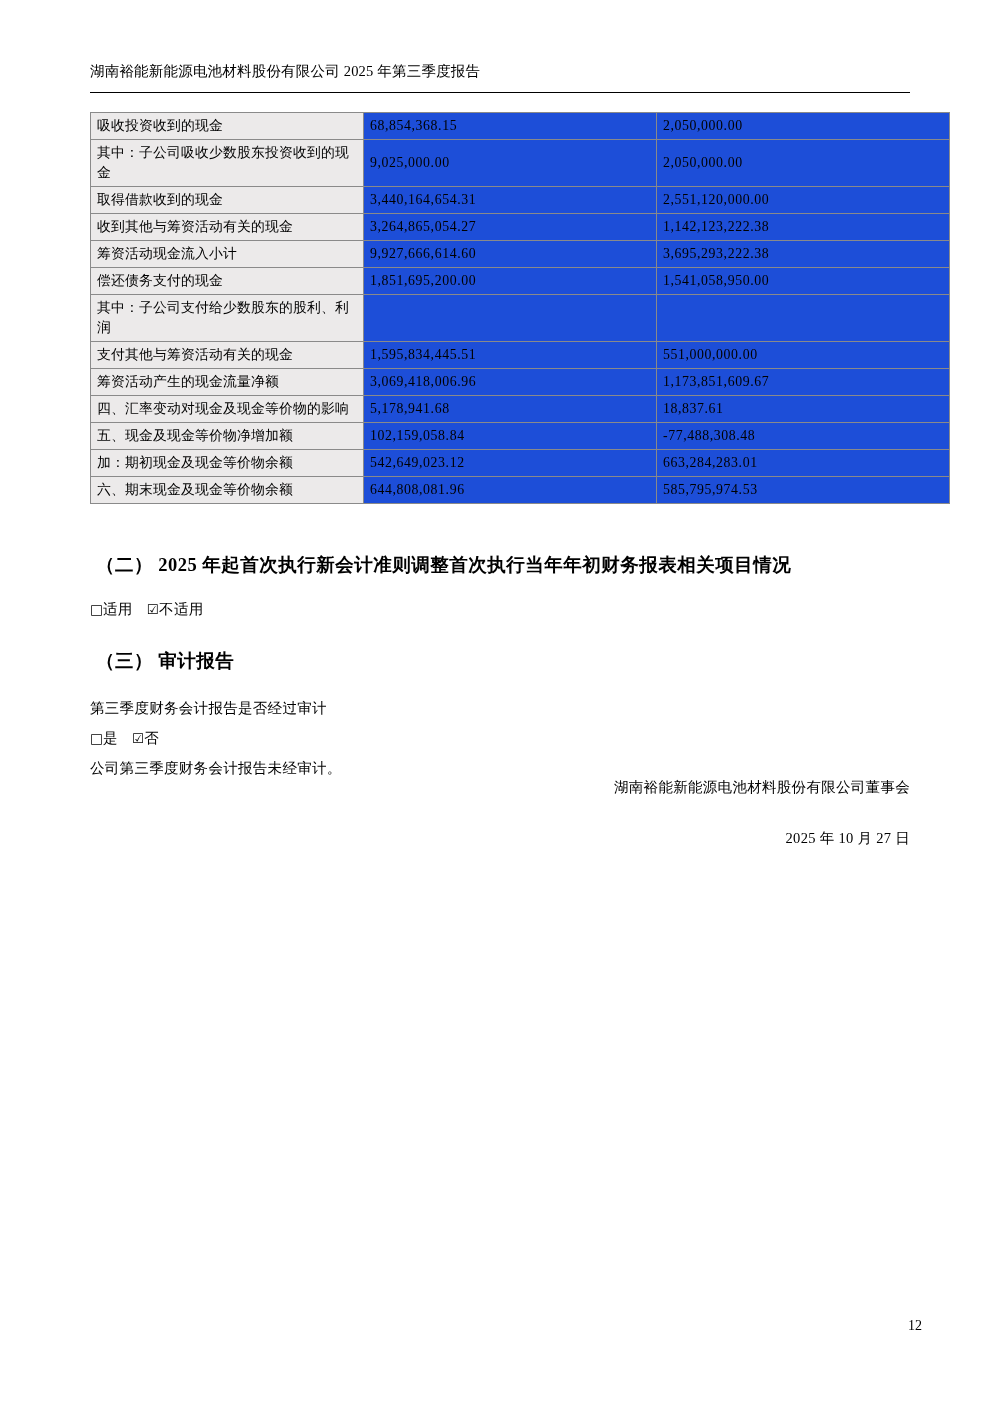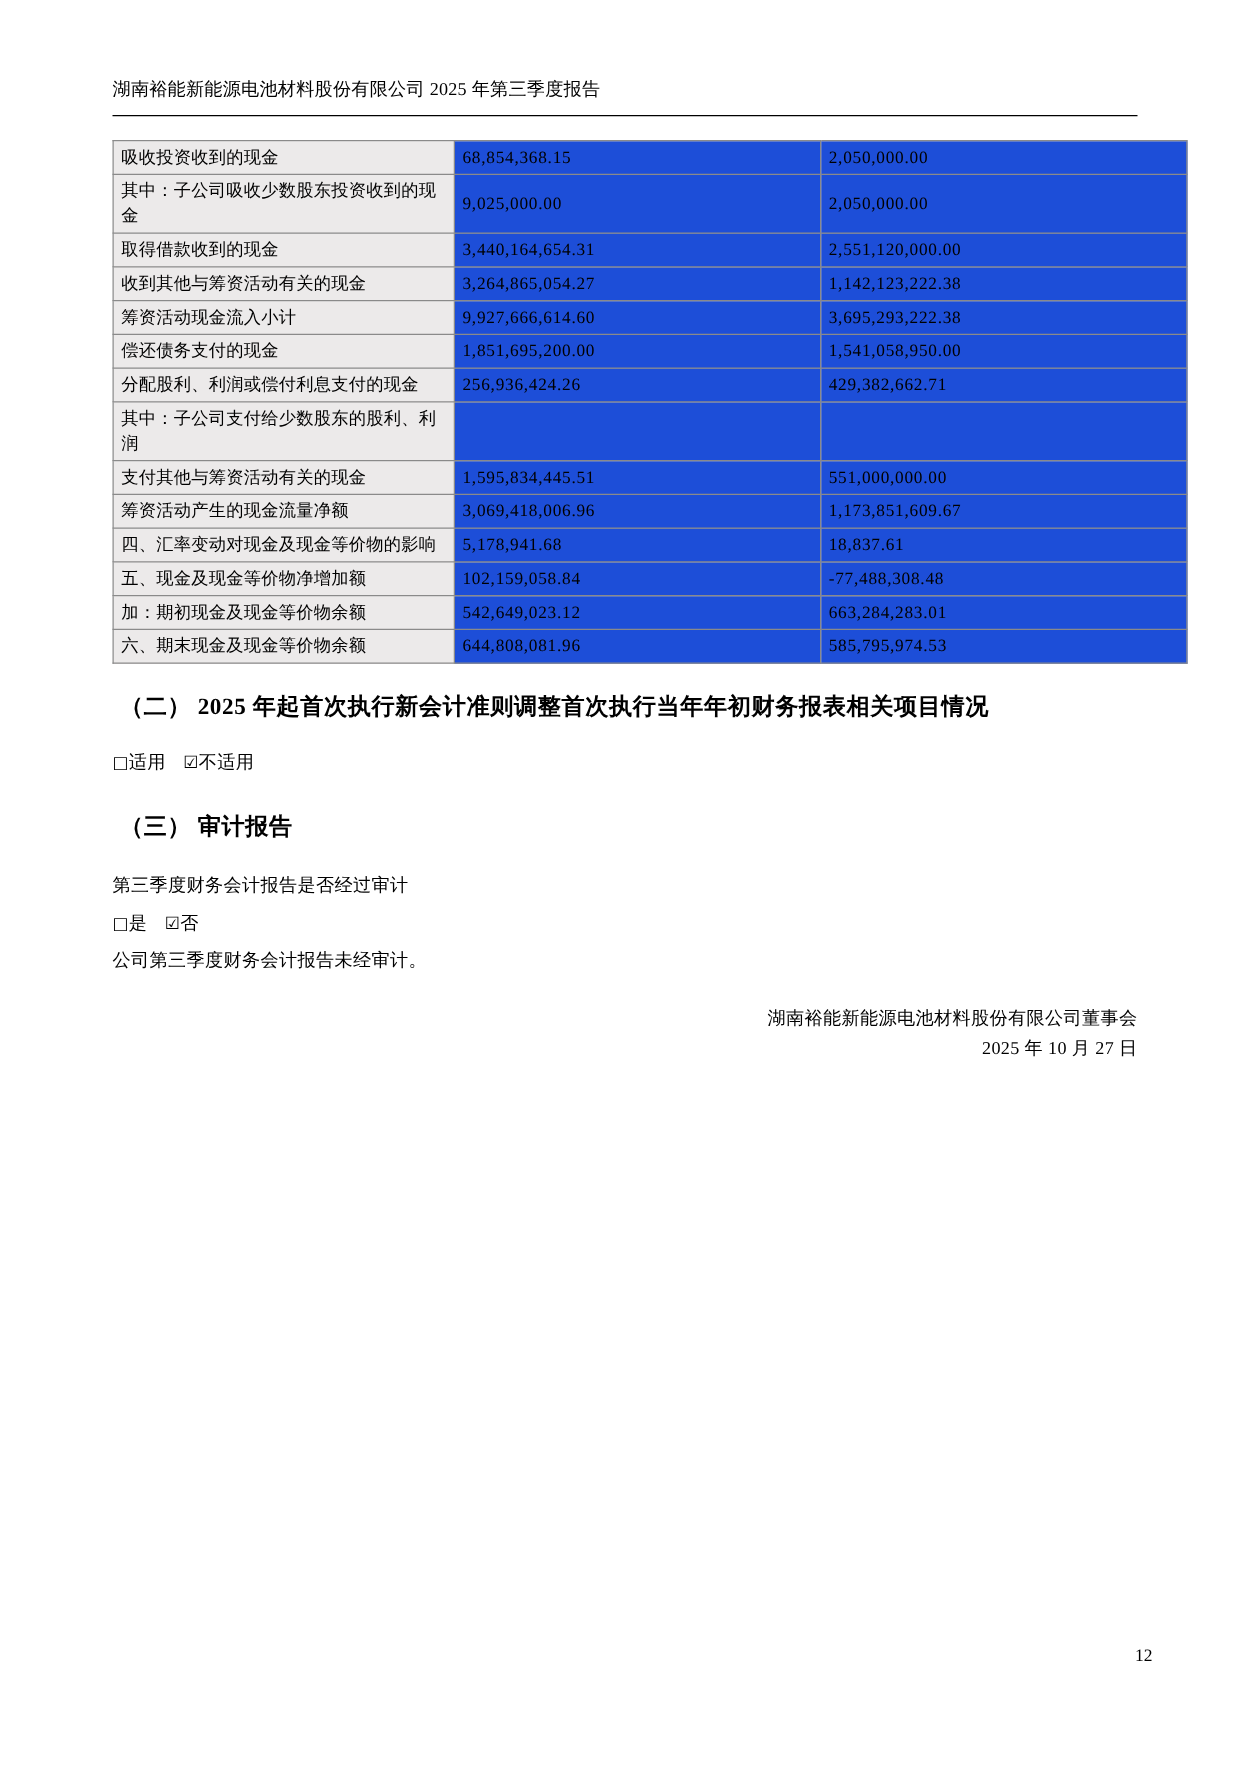--- a/index.html
+++ b/index.html
@@ -148,25 +148,20 @@
           <td class="label">筹资活动现金流入小计</td>
           <td class="num">9,927,666,614.60</td>
           <td class="num">3,695,293,222.38</td>
         </tr>
         <tr>
           <td class="label indent1">偿还债务支付的现金</td>
           <td class="num">1,851,695,200.00</td>
           <td class="num">1,541,058,950.00</td>
         </tr>
         <tr>
-          <td class="label indent1">分配股利、利润或偿付利息支付的现金</td>
-          <td class="num">256,936,424.26</td>
-          <td class="num">429,382,662.71</td>
-        </tr>
-        <tr>
           <td class="label indent2">其中：子公司支付给少数股东的股利、利润</td>
           <td class="num"></td>
           <td class="num"></td>
         </tr>
         <tr>
           <td class="label indent1">支付其他与筹资活动有关的现金</td>
           <td class="num">1,595,834,445.51</td>
           <td class="num">551,000,000.00</td>
         </tr>
         <tr>
@@ -207,18 +202,18 @@
   <div class="section-heading" style="top: 648px;">（三） 审计报告</div>
 
   <div class="body-text" style="top: 699px;">第三季度财务会计报告是否经过审计</div>
 
   <div class="body-text" style="top: 729px; text-align: right;">
     <span class="cb">□</span><span>是</span><span class="gap"></span><span class="cb">☑</span><span>否</span>
   </div>
 
   <div class="body-text" style="top: 759px;">公司第三季度财务会计报告未经审计。</div>
 
-  <div class="sign-block" style="top: 805px; margin-left: 12px;">湖南裕能新能源电池材料股份有限公司董事会</div>
+  <div class="sign-block" style="top: 778px; margin-left: 12px;">湖南裕能新能源电池材料股份有限公司董事会</div>
   <div class="sign-block" style="top: 829px;">2025 年 10 月 27 日</div>
 
   <div class="page-number">12</div>
 
 </div>
 
 </body></html>

